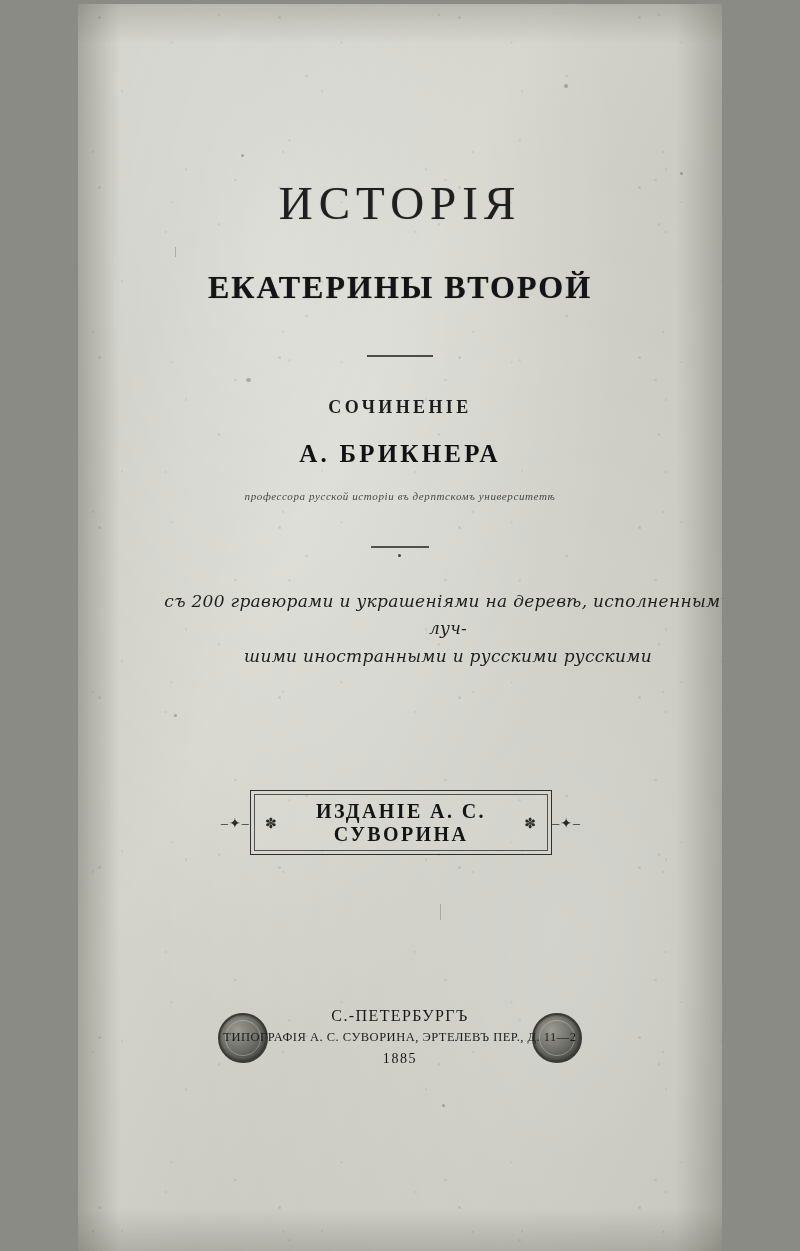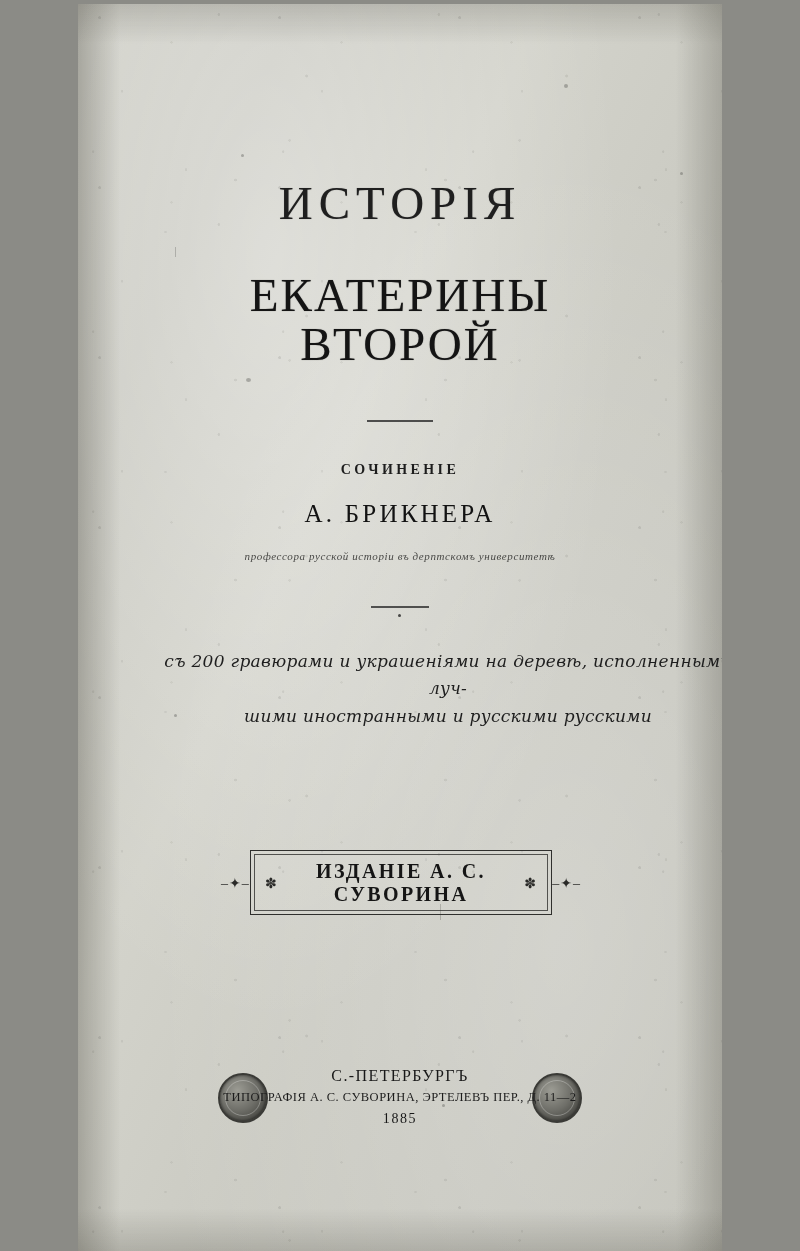--- a/index.html
+++ b/index.html
@@ -65,48 +65,48 @@
     margin-top: 176px;
     font-size: 47px;
     letter-spacing: 6px;
     font-weight: 400;
     color: #1f1f1f;
     line-height: 1;
     text-shadow: 0 0 1px rgba(40,40,40,0.35);
   }
   .title-sub {
     margin-top: 44px;
-    font-size: 47px;
+    font-size: 32px;
     letter-spacing: 2px;
-    font-weight: normal;
+    font-weight: bold;
     color: #141414;
     line-height: 1.05;
     text-shadow: 0 0 1px rgba(20,20,20,0.45);
   }
 
   .rule-short {
     width: 66px;
     height: 2px;
     background: #2d2d2d;
     margin: 50px auto 0;
     opacity: 0.82;
   }
 
   .author-label {
     margin-top: 40px;
-    font-size: 14px;
+    font-size: 18px;
     letter-spacing: 3.4px;
     font-weight: bold;
     color: #1d1d1d;
   }
   .author-name {
     margin-top: 22px;
     font-size: 25px;
     letter-spacing: 3.2px;
-    font-weight: normal;
+    font-weight: bold;
     color: #121212;
   }
   .author-affil {
     margin-top: 22px;
     font-size: 11px;
     letter-spacing: 0.6px;
     color: #3a3a38;
     opacity: 0.92;
     font-style: italic;
   }

